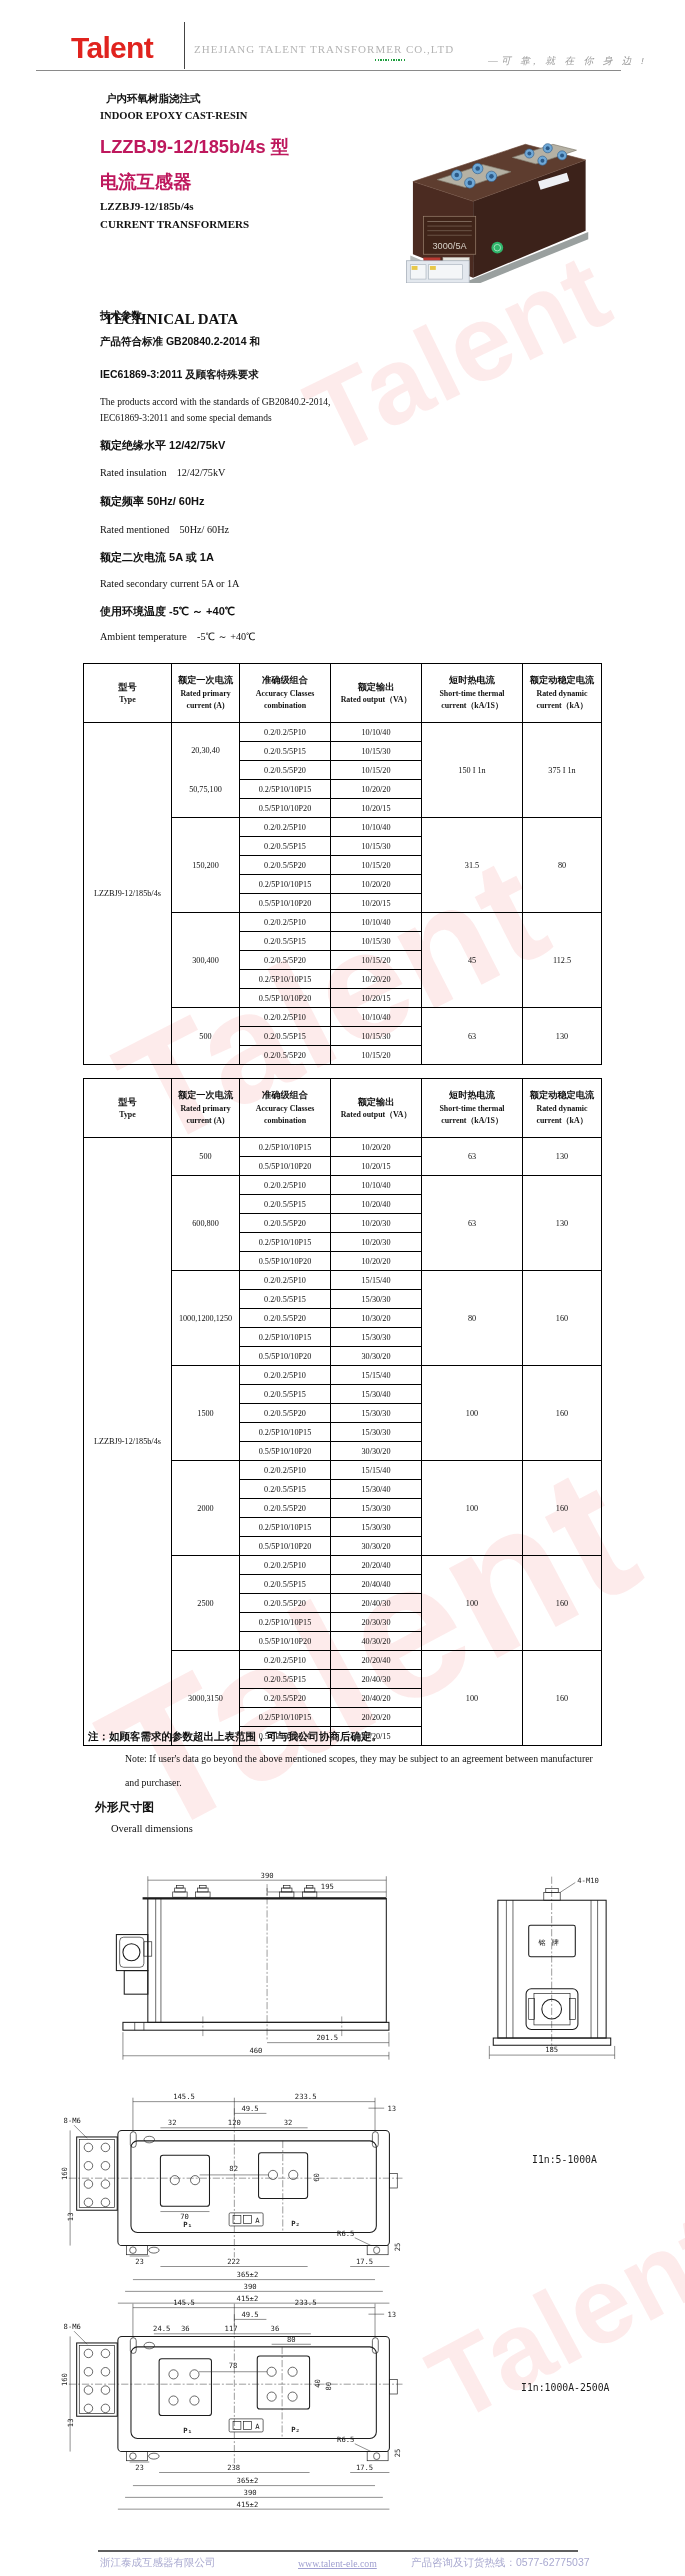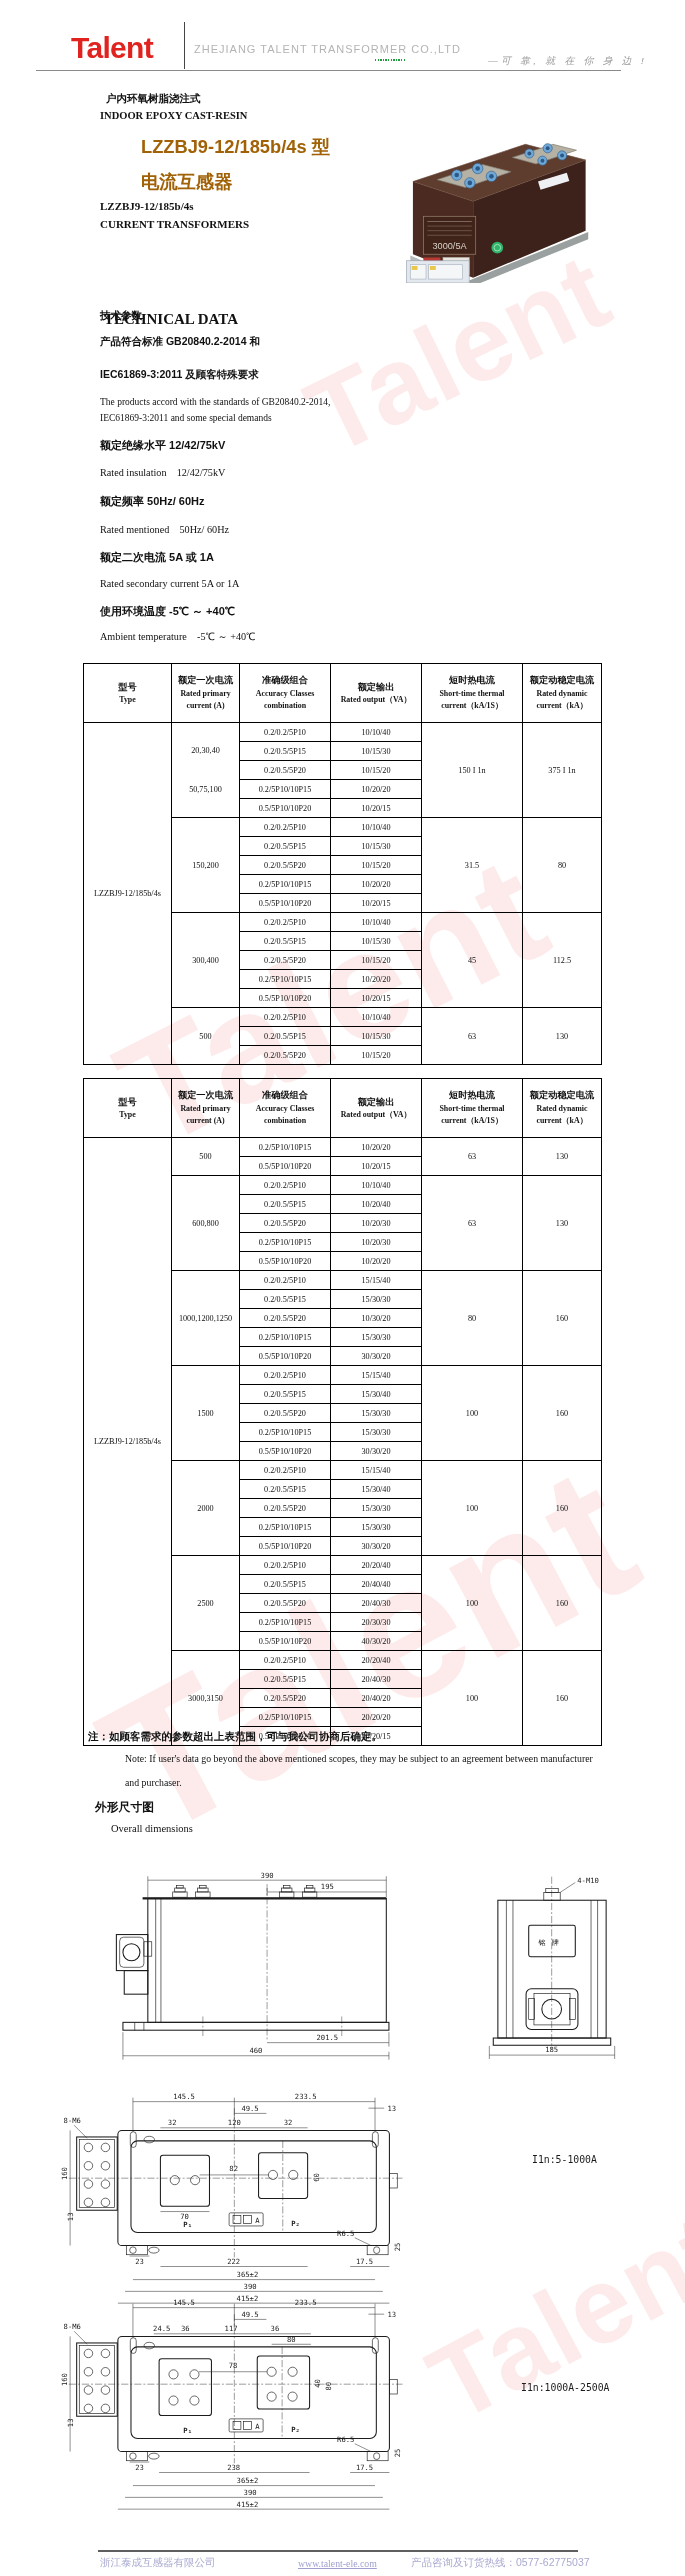--- a/index.html
+++ b/index.html
@@ -6,29 +6,29 @@
   .page{position:relative;width:685px;height:2576px;background:#ffffff;margin:0 auto;
         font-family:"Liberation Sans",sans-serif;overflow:hidden;}
   .abs{position:absolute;}
   .wm{position:absolute;z-index:0;font-family:"Liberation Sans",sans-serif;font-weight:800;
       color:rgba(234,58,58,0.10);white-space:nowrap;transform-origin:left top;pointer-events:none;
       letter-spacing:1.3px;}
   .content{position:relative;z-index:1;}
   
   .logo{font-size:30px;font-weight:800;color:#e0231e;letter-spacing:-0.7px;font-family:"Liberation Sans",sans-serif;}
   .vline{width:1.3px;background:#444;}
-  .company{color:#b4b4b4;font-size:11px;letter-spacing:1px;font-family:Liberation Sans, sans-serif;}
+  .company{color:#b4b4b4;font-size:11px;letter-spacing:1px;font-family:Liberation Serif, serif;}
   .squig{height:2px;background:repeating-linear-gradient(90deg,#1f9e3f 0 1.3px,transparent 1.3px 2.6px);}
   .tagline{color:#9a9a9a;font-size:9.8px;font-style:italic;letter-spacing:3.3px;}
   .hrule{background:#8a8a8a;height:1.3px;}
   
   .cnb{font-family:Liberation Sans, sans-serif;font-weight:700;color:#111;}
   .ser{font-family:"Liberation Serif",serif;color:#111;}
   .serb{font-family:"Liberation Serif",serif;font-weight:700;color:#111;}
-  .bigmodel{font-family:"Liberation Sans",sans-serif;font-weight:600;font-size:18.3px;color:#a16207;margin-left:41px;}
+  .bigmodel{font-family:"Liberation Sans",sans-serif;font-weight:600;font-size:18.3px;color:#be185d;}
   
   table.spec{border-collapse:collapse;table-layout:fixed;background:transparent;}
   table.spec th,table.spec td{border:0.9px solid #000;text-align:center;vertical-align:middle;
      padding:0;color:#111;}
   table.spec th{height:58px;}
   table.spec td{height:18px;font-family:"Liberation Serif",serif;font-size:8.2px;}
   .hcn{font-family:"Liberation Sans",sans-serif;font-weight:700;font-size:9.2px;line-height:14.4px;}
   .hen{font-family:"Liberation Serif",serif;font-size:7.9px;line-height:12.4px;}
   .type-cell{font-family:"Liberation Serif",serif;font-size:8.5px;}
   .primary-cell div{line-height:17px;}

